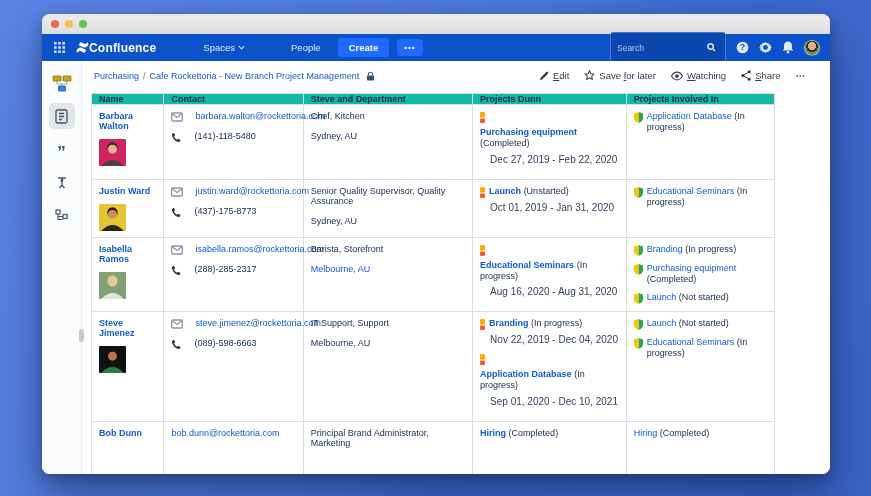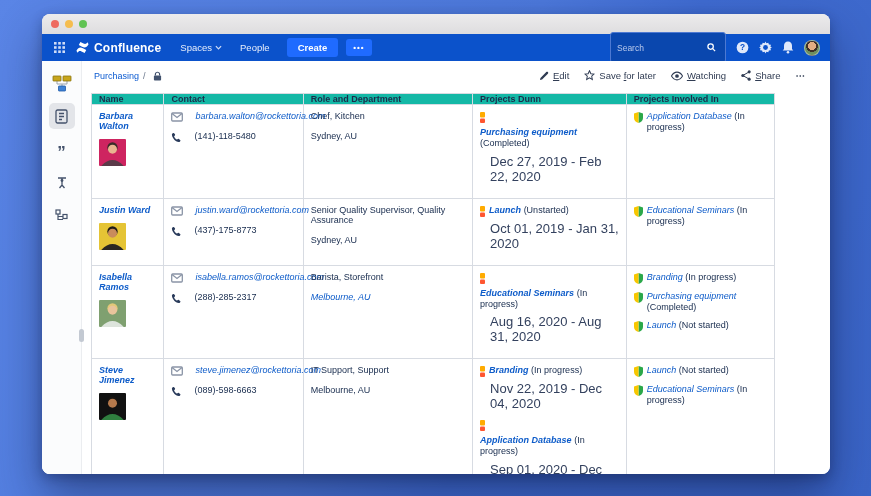--- a/index.html
+++ b/index.html
@@ -14,22 +14,22 @@
     border-radius:8px; overflow:hidden; background:#fff;
     box-shadow:0 22px 45px rgba(10,20,60,.45), 0 4px 12px rgba(10,20,60,.30);
     display:flex; flex-direction:column;
   }
   
   .titlebar { height:20px; background:linear-gradient(#ecebec,#dedddf); display:flex; align-items:center; padding:0 9px; flex:0 0 auto; }
   .tl { width:8px; height:8px; border-radius:50%; margin-right:6px; }
   
   .navbar { height:27px; background:#0b52cb; display:flex; align-items:center; padding:0 10px; color:#fff; flex:0 0 auto; }
   .nav-left { display:flex; align-items:center; gap:4px; }
-  .nav-item { font-size:9.5px; color:#e7eefc; padding:4px 7px; display:flex; align-items:center; gap:3px; cursor:pointer; white-space:nowrap; }
-  .logo-wrap { display:flex; align-items:center; gap:5px; padding:0 8px 0 6px; }
+  .nav-item { font-size:9.5px; color:#e7eefc; padding:4px 7px; display:flex; align-items:center; gap:3px; cursor:pointer; white-space:nowrap;margin-left:28px; }
+  .logo-wrap { display:flex; align-items:center; padding:0 8px 0 6px; }
   .logo-text { font-size:12px; font-weight:bold; letter-spacing:.2px; color:#fff; }
   .btn-create { background:#1f6bff; color:#fff; font-size:9.5px; font-weight:bold; border:none; border-radius:3px; padding:4px 11px; margin-left:6px; cursor:pointer; }
   .btn-more-nav { background:#1f6bff; color:#fff; font-size:8px; font-weight:bold; border:none; border-radius:3px; padding:4px 7px; margin-left:4px; cursor:pointer; letter-spacing:1px; }
   .nav-right { margin-left:auto; display:flex; align-items:center; gap:9px; }
   .searchbox { display:flex; align-items:center; background:#0a47ae; border:1px solid #4d79d2; border-radius:3px; height:31px; width:116px; padding:0 6px; }
   .searchbox input { background:transparent; border:none; outline:none; color:#fff; font-size:8.5px; width:90px; font-family:"Liberation Sans",sans-serif; }
   .searchbox input::placeholder { color:#b9c9ec; }
   .nav-icon { width:14px; height:14px; display:flex; align-items:center; justify-content:center; color:#dfe8fa; cursor:pointer; }
   .avatar-nav { width:16px; height:16px; border-radius:50%; overflow:hidden; cursor:pointer; border:1px solid rgba(255,255,255,.4); }
   
@@ -48,30 +48,30 @@
   .actions { display:flex; align-items:center; gap:15px; font-size:9.5px; color:#303c53; }
   .action { display:flex; align-items:center; gap:4px; cursor:pointer; white-space:nowrap; }
   .action u { text-decoration:underline; }
   .page-title { font-size:17px; font-weight:bold; color:#17264a; margin:8px 0 3px 4px; letter-spacing:.1px; }
   .byline { font-size:8.5px; color:#8a93a5; margin-left:4px; }
   
   table { border-collapse:collapse; width:calc(100% - 32px); margin:12px 0 0 1px; table-layout:fixed; }
   th, td { border:1px solid #d7dbe2; font-size:9px; text-align:left; vertical-align:top; }
   th { background:#14b8a6; color:#1c2b4a; font-weight:bold; padding:0 7px;margin-left:16px; }
   td { padding:6px 7px; color:#172b4d; }
-  a.lnk { color:#0e5cc9; text-decoration:none; cursor:pointer;font-style:italic; }
+  a.lnk { color:#0e5cc9; text-decoration:none; cursor:pointer; }
   .name-lnk { font-weight:bold; font-size:9px; }
   .photo { width:27px; height:27px; margin-top:8px; overflow:hidden; border-radius:1px; }
   .photo svg { display:block; }
   .c-line { display:flex; align-items:flex-start; gap:12px; margin-bottom:9px; }
   .c-line:last-child { margin-bottom:0; }
   .role-line { margin-bottom:10px; }
   .proj { margin-bottom:4px; display:flex; align-items:flex-start; gap:4px; line-height:1.25; flex-wrap:wrap; }
   .proj .pl-name { font-weight:bold; }
-  .pdates { font-size:13px; color:#33415e; margin:2px 0 8px 10px; }
+  .pdates { font-size:10px; color:#33415e; margin:2px 0 8px 10px; }
   .inv { margin-bottom:7px; display:flex; align-items:flex-start; gap:4px; line-height:1.25; }
   .inv:last-child { margin-bottom:0; }
   .st { color:#172b4d; }
   .micon { flex:0 0 auto; margin-top:1px; display:flex; }
 </style>
 </head>
 <body>
 
 <svg width="0" height="0" style="position:absolute">
   <defs>
@@ -203,20 +203,21 @@
           </svg>
       </div>
       <div class="grip"></div>
     </div>
 
     <div class="page">
       <div class="page-head">
         <div class="breadcrumb">
           <a>Purchasing</a>
           <span class="bc-sep">/</span>
+          <a>Cafe Rockettoria - New Branch Project Management</a>
           <span class="lock">
             <svg width="9" height="10" viewBox="0 0 10 11" fill="#42526e">
                 <path d="M2 5 V3.5 C2 1.8 3.3 0.7 5 0.7 C6.7 0.7 8 1.8 8 3.5 V5 H6.7 V3.5 C6.7 2.5 6 1.9 5 1.9 C4 1.9 3.3 2.5 3.3 3.5 V5 Z"></path>
                 <rect x="1" y="5" width="8" height="5.5" rx="1"></rect>
               </svg>
           </span>
         </div>
         <div class="actions">
           <div class="action">
             <svg width="10" height="10" viewBox="0 0 11 11">
@@ -258,21 +259,21 @@
           <col style="width:10.6%">
             <col style="width:20.4%">
             <col style="width:24.8%">
             <col style="width:22.5%">
             <col style="width:21.7%">
         </colgroup>
         <thead>
           <tr>
             <th>Name</th>
             <th>Contact</th>
-            <th>Role and Department</th>
+            <th>Steve and Department</th>
             <th>Projects Dunn</th>
             <th>Projects Involved In</th>
           </tr>
         </thead>
         <tbody>
 
           <tr style="height:56px">
             <td>
               <a class="lnk name-lnk">Barbara Walton</a>
               <div class="photo" style="background:#ce2460;--skin:#e9b490;--hair:#3a2a28;--shirt:#5a3a48">

